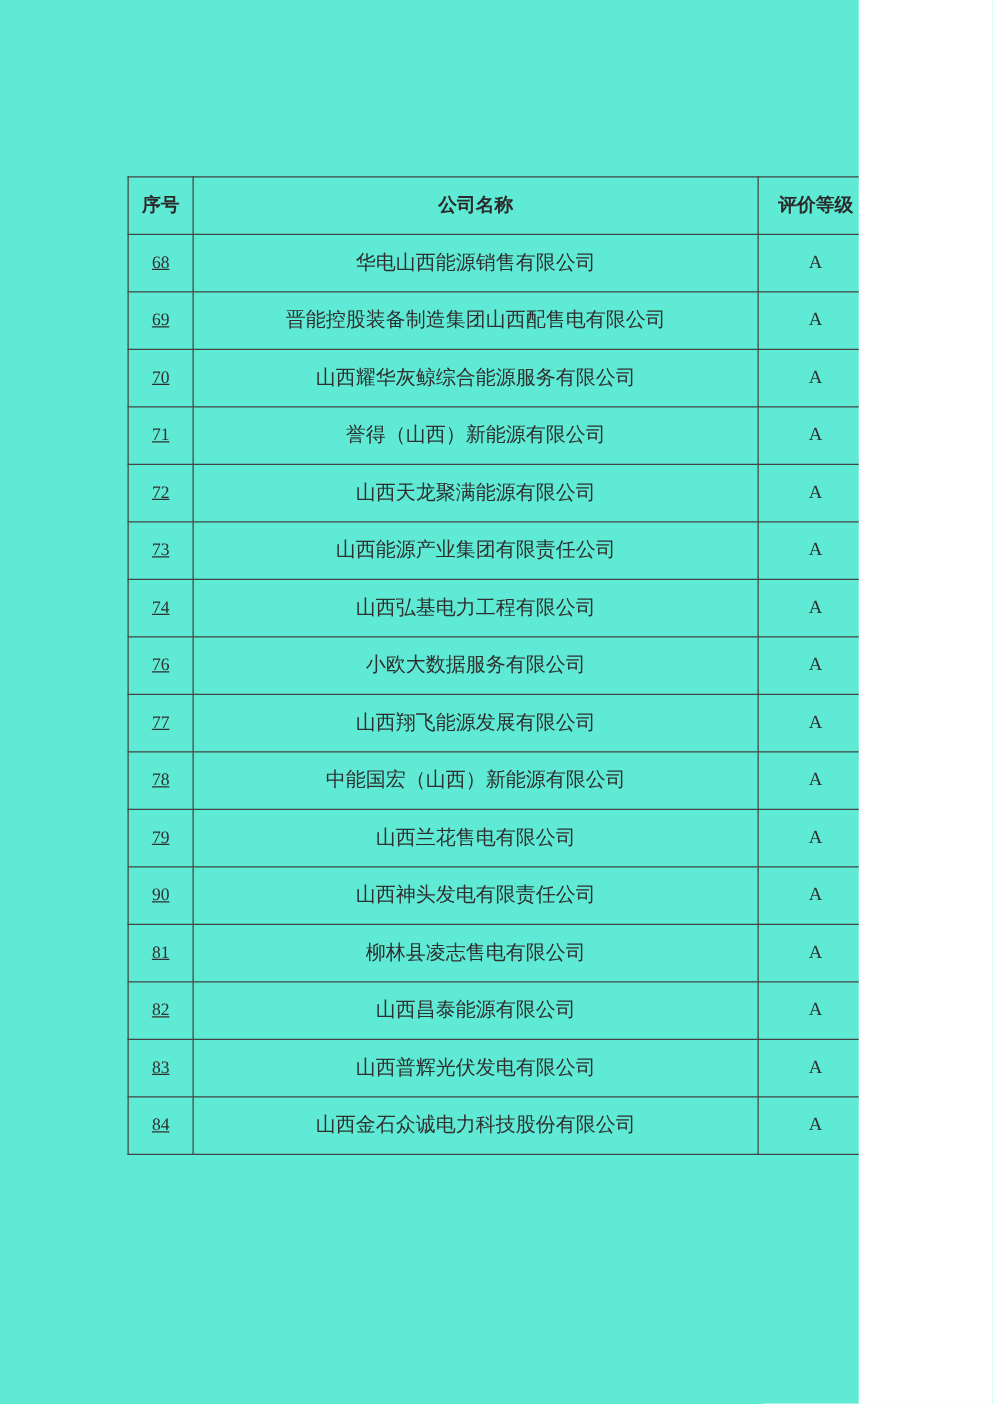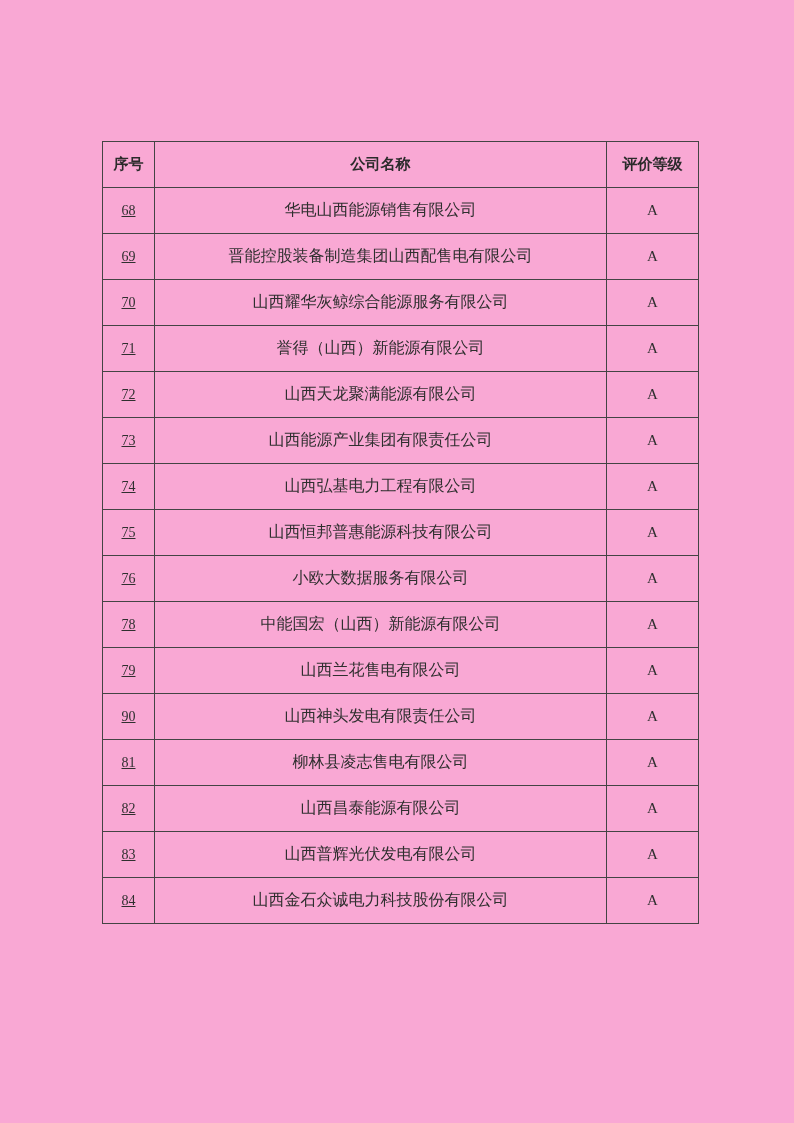--- a/index.html
+++ b/index.html
@@ -2,23 +2,23 @@
 <html><head>
 <meta charset="utf-8">
 <style>
   html, body {
     margin: 0;
     padding: 0;
     background: #ffffff;
   }
   .page {
     position: relative;
-    width: 794px;
+    width: 687px;
     height: 1123px;
-    background: #f9a8d4;
+    background: #5eead4;
     font-family: "Liberation Serif", "DejaVu Serif", serif;
     color: #2f2f2f;
     overflow: hidden;
   }
   table.rating-table {
     position: absolute;
     left: 102px;
     top: 141px;
     width: 596px;
     border-collapse: collapse;
@@ -101,27 +101,27 @@
           <td data-name="serial-number-cell">73</td>
           <td data-name="company-name-cell">山西能源产业集团有限责任公司</td>
           <td data-name="rating-grade-cell">A</td>
         </tr>
         <tr data-name="table-row">
           <td data-name="serial-number-cell">74</td>
           <td data-name="company-name-cell">山西弘基电力工程有限公司</td>
           <td data-name="rating-grade-cell">A</td>
         </tr>
         <tr data-name="table-row">
-          <td data-name="serial-number-cell">75</td>
-          <td data-name="company-name-cell">山西恒邦普惠能源科技有限公司</td>
+          <td data-name="serial-number-cell">76</td>
+          <td data-name="company-name-cell">小欧大数据服务有限公司</td>
           <td data-name="rating-grade-cell">A</td>
         </tr>
         <tr data-name="table-row">
-          <td data-name="serial-number-cell">76</td>
-          <td data-name="company-name-cell">小欧大数据服务有限公司</td>
+          <td data-name="serial-number-cell">77</td>
+          <td data-name="company-name-cell">山西翔飞能源发展有限公司</td>
           <td data-name="rating-grade-cell">A</td>
         </tr>
         <tr data-name="table-row">
           <td data-name="serial-number-cell">78</td>
           <td data-name="company-name-cell">中能国宏（山西）新能源有限公司</td>
           <td data-name="rating-grade-cell">A</td>
         </tr>
         <tr data-name="table-row">
           <td data-name="serial-number-cell">79</td>
           <td data-name="company-name-cell">山西兰花售电有限公司</td>

